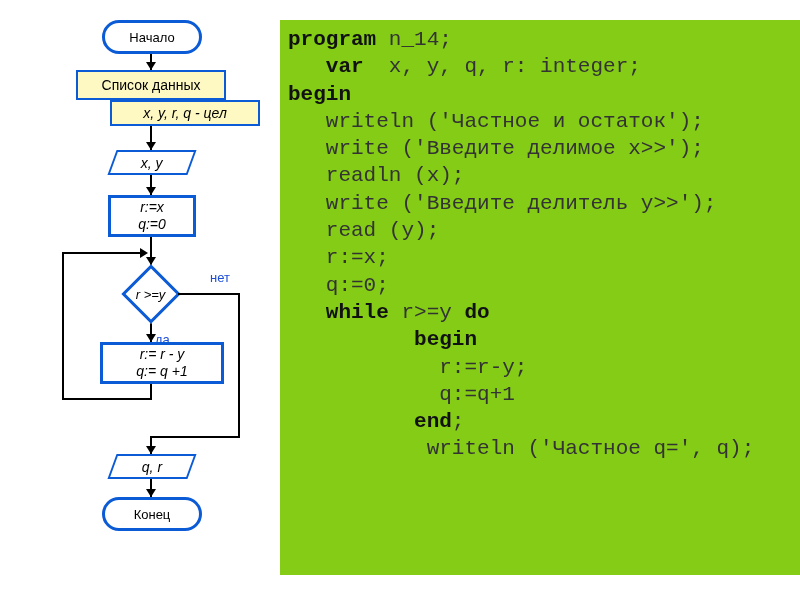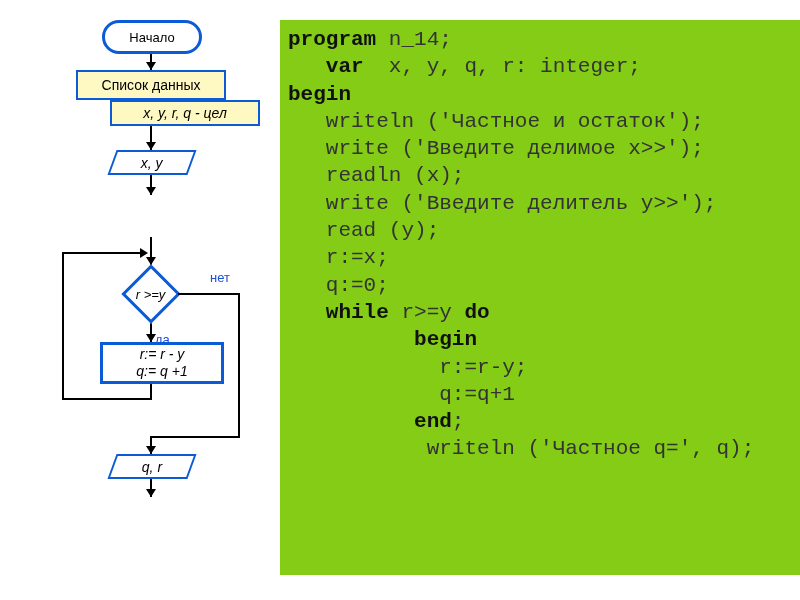--- a/index.html
+++ b/index.html
@@ -166,20 +166,24 @@
       <span>Список данных</span>
     </div>
     <div class="shape rect" style="left:76px; top:100px; width:150px; height:26px;margin-left:34px;">
       <span>x, y, r, q - цел</span>
     </div>
 
     <div class="shape para" style="left:112px; top:150px; width:80px; height:25px;">
       <span>x, y</span>
     </div>
 
+    <div class="shape rect-strong" style="left:108px; top:195px; width:88px; height:42px; white-space:pre; line-height:1.2;">
+      <span>r:=x
+q:=0</span>
+    </div>
 
     <div class="shape diamond" style="left:130px; top:273px; width:42px; height:42px;">
       <span>r &gt;=y</span>
     </div>
     <div class="lbl" style="left:155px; top:332px;">да</div>
     <div class="lbl" style="left:210px; top:270px;">нет</div>
 
     <div class="shape rect-strong" style="left:100px; top:342px; width:124px; height:42px; white-space:pre; line-height:1.2;">
       <span>r:= r - y
 q:= q +1</span>
@@ -197,15 +201,18 @@
     <div class="vline" style="left:150px; top:436px; height:18px;"></div>
     <div class="arrow-down" style="left:146px; top:446px;"></div>
 
     <div class="shape para" style="left:112px; top:454px; width:80px; height:25px;">
       <span>q,  r</span>
     </div>
 
     <div class="vline" style="left:150px; top:479px; height:18px;"></div>
     <div class="arrow-down" style="left:146px; top:489px;"></div>
 
+    <div class="shape terminator" style="left:102px; top:497px; width:100px; height:34px;">
+      <span>Конец</span>
+    </div>
 
   </div>
 </div>
 
 </body></html>

